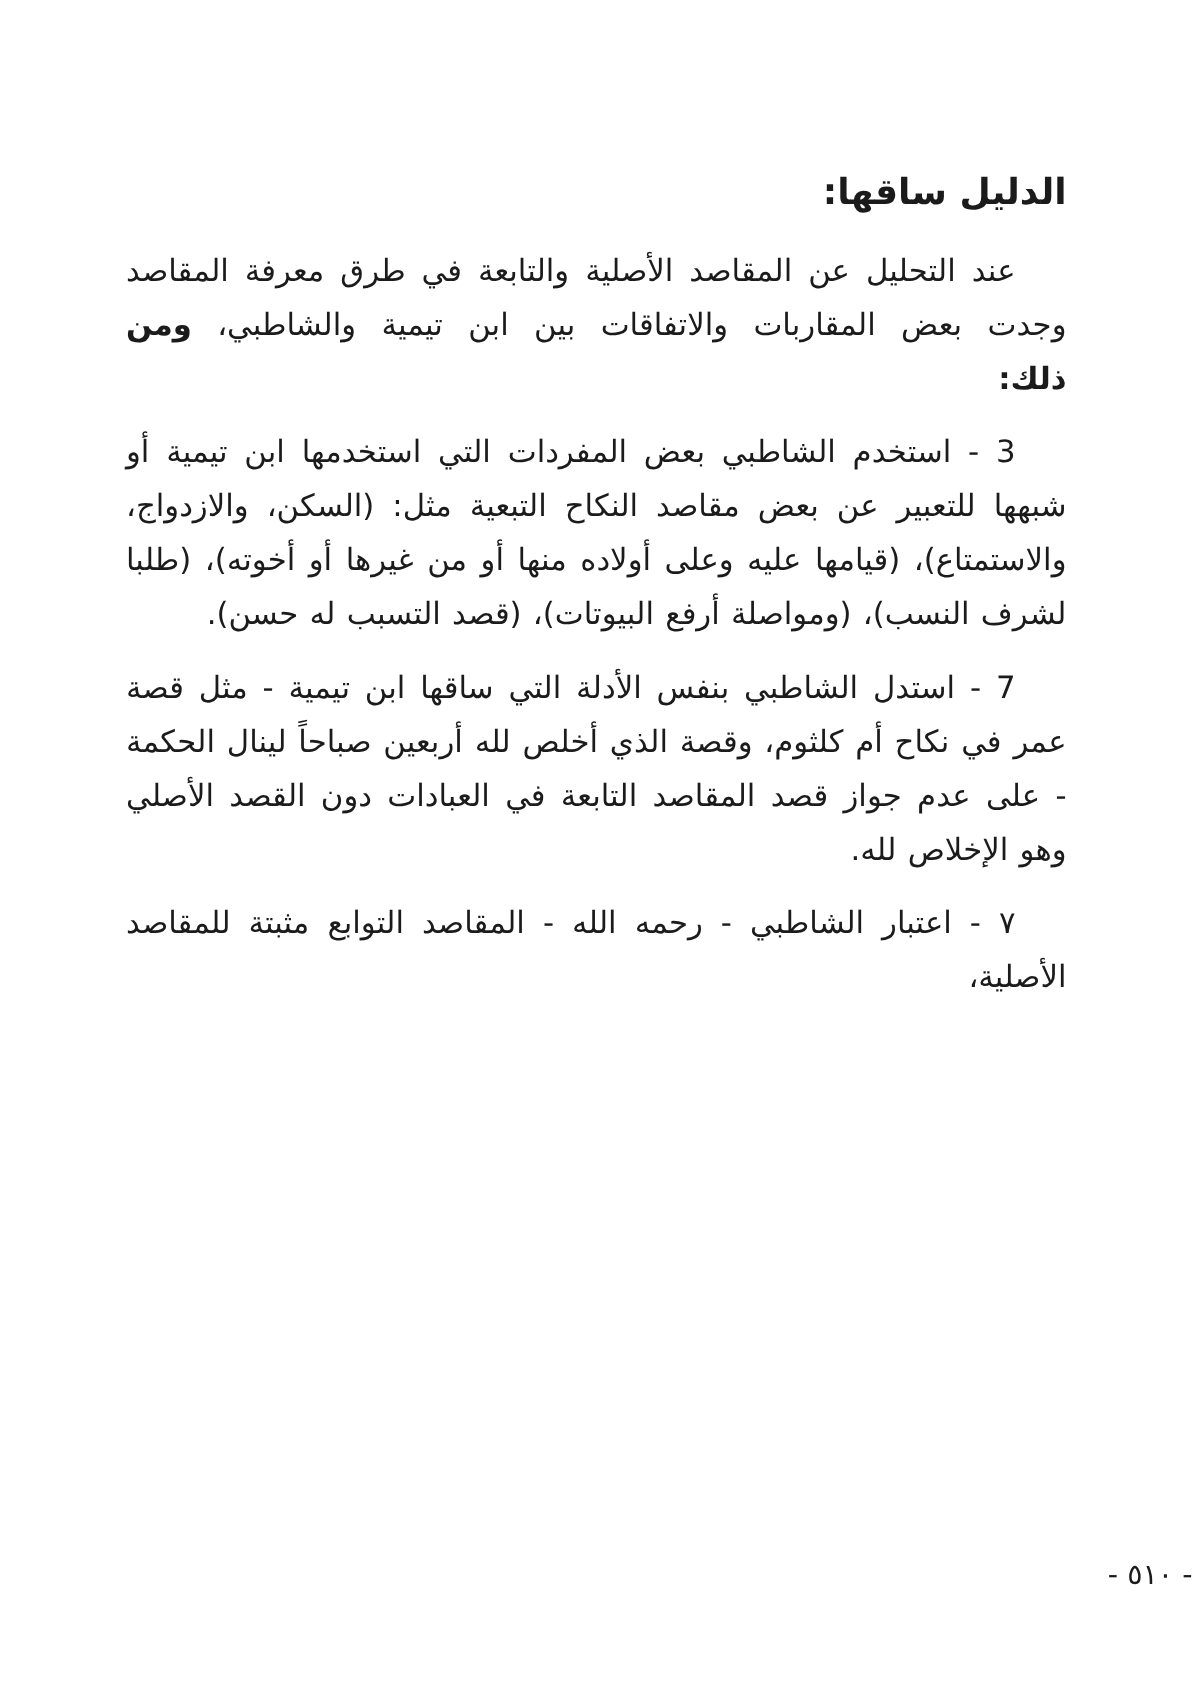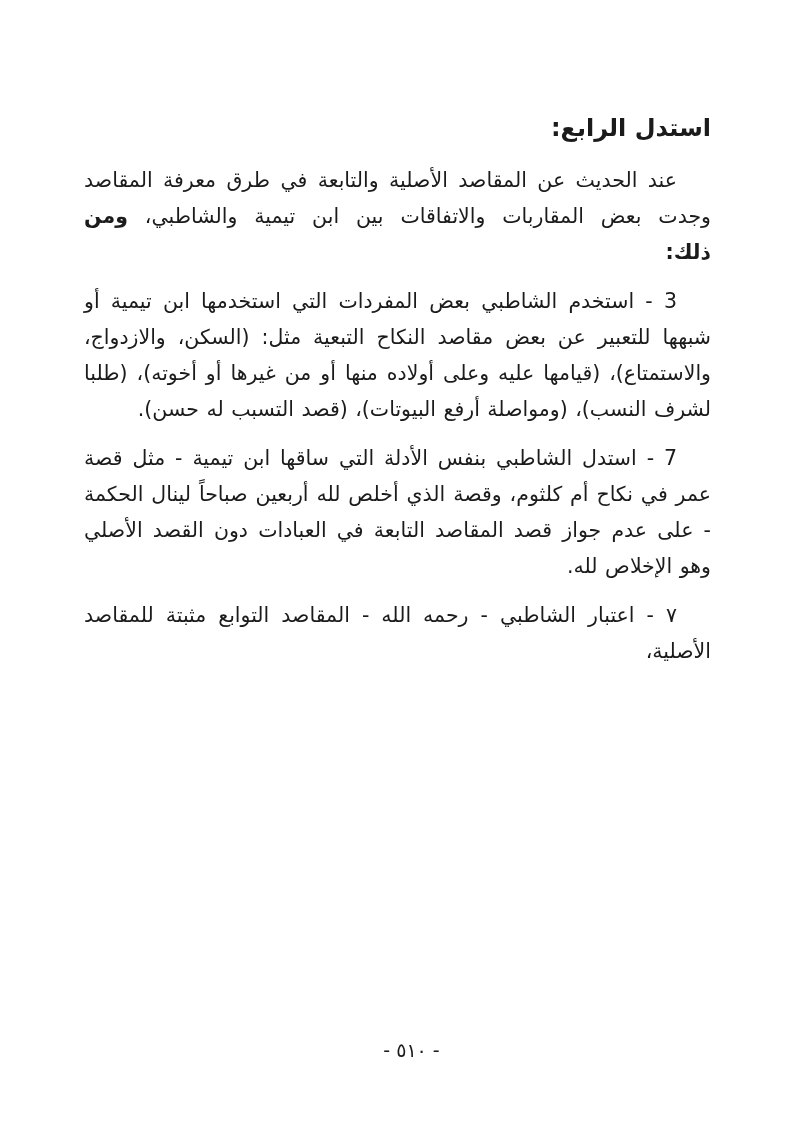--- a/index.html
+++ b/index.html
@@ -43,36 +43,35 @@
   }
   .para b {
     font-weight: bold;
     margin-left: 32px;
   }
   .footer {
     position: absolute;
     bottom: 64px;
     left: 0;
     right: 0;
-    text-align: center;
     font-size: 19px;
     letter-spacing: 5px;
     color: #1b1b1b;
     margin-left: 28px;
   }
 </style>
 </head>
 <body>
 
 <div class="page">
   <div class="content">
 
-    <h1 class="heading">استدل الرابع:</h1>
+    <h1 class="heading">الدليل ساقها:</h1>
 
-    <p class="para"><span>عند الحديث عن المقاصد الأصلية والتابعة في طرق معرفة المقاصد وجدت بعض المقاربات والاتفاقات بين ابن تيمية والشاطبي، </span><b>ومن ذلك:</b></p>
+    <p class="para"><span>عند التحليل عن المقاصد الأصلية والتابعة في طرق معرفة المقاصد وجدت بعض المقاربات والاتفاقات بين ابن تيمية والشاطبي، </span><b>ومن ذلك:</b></p>
 
     <p class="para">3 - استخدم الشاطبي بعض المفردات التي استخدمها ابن تيمية أو شبهها للتعبير عن بعض مقاصد النكاح التبعية مثل: (السكن، والازدواج، والاستمتاع)، (قيامها عليه وعلى أولاده منها أو من غيرها أو أخوته)، (طلبا لشرف النسب)، (ومواصلة أرفع البيوتات)، (قصد التسبب له حسن).</p>
 
 
 
     <p class="para">7 - استدل الشاطبي بنفس الأدلة التي ساقها ابن تيمية - مثل قصة عمر في نكاح أم كلثوم، وقصة الذي أخلص لله أربعين صباحاً لينال الحكمة - على عدم جواز قصد المقاصد التابعة في العبادات دون القصد الأصلي وهو الإخلاص لله.</p>
 
 
 
     <p class="para">٧ - اعتبار الشاطبي - رحمه الله - المقاصد التوابع مثبتة للمقاصد الأصلية،</p>

